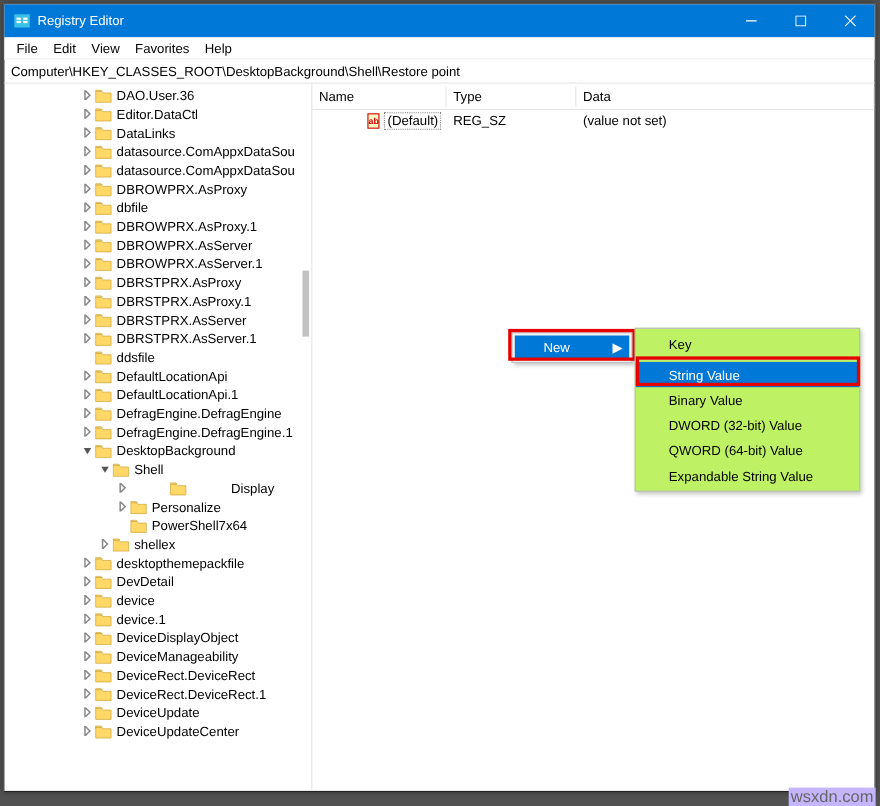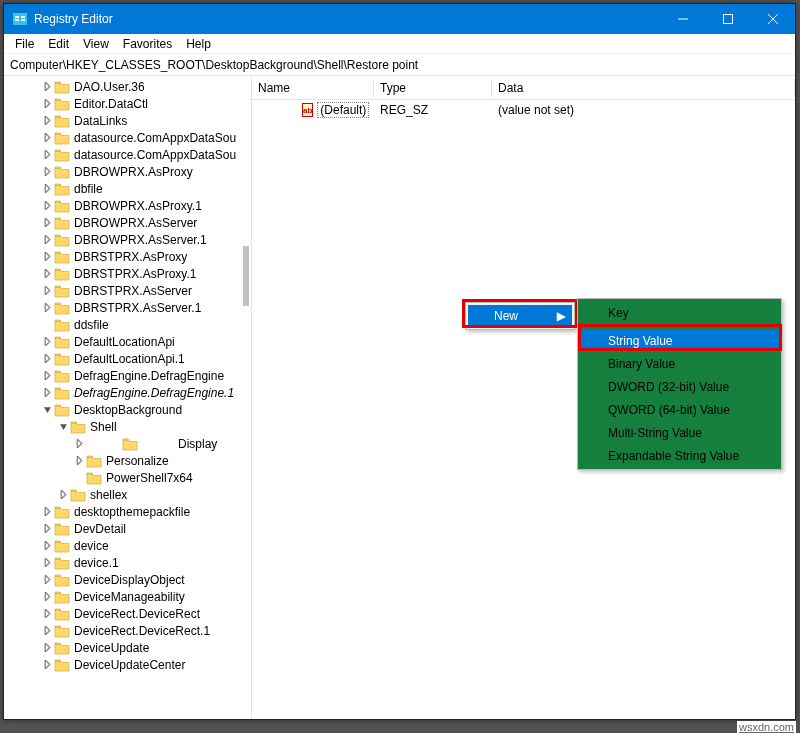--- a/index.html
+++ b/index.html
@@ -6,21 +6,21 @@
   body { width: 800px; height: 733px; background: #525252; position: relative; overflow: hidden; }
   .window { position: absolute; top: 3px; left: 3px; width: 793px; height: 717px; background: #fff; border: 1px solid #222; display: flex; flex-direction: column; box-shadow: 0 0 6px rgba(0,0,0,.4); }
   .titlebar { height: 30px; background: #0078d7; display: flex; align-items: center; color: #fff; font-size: 12px; }
   .titlebar .app-icon { width: 16px; height: 16px; margin: 0 6px 0 8px; }
   .titlebar .title { flex: 1; }
   .titlebar .win-btn { width: 45px; height: 30px; display: flex; align-items: center; justify-content: center; }
   .titlebar .win-btn svg { width: 10px; height: 10px; }
   .menubar { height: 20px; display: flex; align-items: center; font-size: 12px; padding: 0 4px; background: #fff; border-bottom: 1px solid #f0f0f0;}
   .menubar .mi { padding: 2px 7px; }
   .addressbar { height: 22px; font-size: 12px; padding: 2px 6px; border-bottom: 1px solid #e5e5e5; display:flex; align-items:center; }
-  .body { flex: 1; display: flex; overflow: hidden; }
+  .body { flex: 1; display: flex; overflow: hidden; padding-left: 32px; }
   .tree { width: 248px; border-right: 1px solid #e5e5e5; overflow: hidden; font-size: 12px; padding-top: 2px; position: relative; }
   .tree-row { display: flex; align-items: center; height: 17px; white-space: nowrap; }
   .tw { width: 14px; height: 14px; display: inline-flex; align-items:center; justify-content:center; color:#666; flex-shrink:0;}
   .tw svg { width: 9px; height: 9px; }
   .fld { width: 16px; height: 14px; margin-right: 2px; flex-shrink:0;}
   .tree-row .lbl { padding: 0 2px; }
   .tree-row.sel .lbl { border: 1px dotted #888; background: #f0f0f0;}
   .hl-red { border: 2px solid #e60000; display:inline-flex; align-items:center; height:18px; }
   .scroll-hint { position:absolute; right:2px; top:170px; width:6px; height:60px; background:#c1c1c1; border-radius:0;}
   .list { flex: 1; position: relative; font-size: 12px; }
@@ -28,25 +28,25 @@
   .list-header .col { padding: 2px 6px; border-right: 1px solid #e5e5e5; }
   .list-row { display: flex; align-items:center; height: 20px; }
   .list-row .col { padding: 0 6px; display:flex; align-items:center;}
   .val-icon { width: 16px; height: 14px; border:1px solid #c00; display:inline-flex; align-items:center; justify-content:center; font-size:8px; font-weight:bold; color:#c00; background:#fef9c3; margin-right:4px;margin-left:44px;}
   .list-row .lbl-box { border:1px dotted #888; padding:0 2px;}
   
   .submenu1 { position:absolute; left:465px; top:302px; width:110px; background:#f2f2f2; border:1px solid #bcbcbc; box-shadow:2px 2px 4px rgba(0,0,0,.25); padding:2px; }
   .submenu1 .row { height:22px; display:flex; align-items:center; padding:0 18px 0 26px; font-size:12px; position:relative;}
   .submenu1 .row.active { background:#0078d7; color:#fff; }
   .submenu1 .row .arrow { position:absolute; right:6px; }
-  .submenu2 { position:absolute; left:577px; top:298px; width:205px; background:#15803d; border:1px solid #bcbcbc; box-shadow:2px 2px 4px rgba(0,0,0,.25); padding:2px 0;}
+  .submenu2 { position:absolute; left:577px; top:298px; width:205px; background:#bef264; border:1px solid #bcbcbc; box-shadow:2px 2px 4px rgba(0,0,0,.25); padding:2px 0;}
   .submenu2 .row { height:23px; display:flex; align-items:center; padding:0 14px 0 30px; font-size:12px;}
   .submenu2 .row.active { background:#0078d7; color:#fff;}
   .red-box { border:3px solid #e60000; position:absolute; pointer-events:none;}
-  .watermark { position:absolute; right:4px; bottom:0; font-size:11px; color:#666; background:#ffffff; padding:0 2px;text-decoration:underline;}
+  .watermark { position:absolute; right:4px; bottom:0; font-size:15px; color:#666; background:#c4b5fd; padding:0 2px;}
 </style>
 </head>
 <body>
 
 <div class="window">
 
   <div class="titlebar">
     <svg class="app-icon" viewBox="0 0 16 16">
       <rect x="1" y="2" width="14" height="12" fill="#3cc1e6" stroke="#fff" stroke-width="0"></rect>
       <rect x="3" y="5" width="4" height="2" fill="#fff"></rect>
@@ -291,21 +291,21 @@
             <svg viewBox="0 0 8 8">
               <path d="M2 0 L6 4 L2 8 Z" fill="none" stroke="#888" stroke-width="1.2"></path>
             </svg>
           </span>
           <span class="fld"><svg viewBox="0 0 16 14">
               <path d="M1 3 L6 3 L7.5 4.5 L15 4.5 L15 13 L1 13 Z" fill="#ffd868" stroke="#caa02f" stroke-width="0.6"></path>
               <path d="M1 3 L1 2 L6 2 L7 3 Z" fill="#ffe39a" stroke="#caa02f" stroke-width="0.6"></path>
             </svg></span>
           <span class="lbl">DefragEngine.DefragEngine</span>
         </div>
-        <div class="tree-row" style="padding-left: 36px; font-style: italic;">
+        <div class="tree-row" style="padding-left: 36px;">
           <span class="tw">
             <svg viewBox="0 0 8 8">
               <path d="M2 0 L6 4 L2 8 Z" fill="none" stroke="#888" stroke-width="1.2"></path>
             </svg>
           </span>
           <span class="fld"><svg viewBox="0 0 16 14">
               <path d="M1 3 L6 3 L7.5 4.5 L15 4.5 L15 13 L1 13 Z" fill="#ffd868" stroke="#caa02f" stroke-width="0.6"></path>
               <path d="M1 3 L1 2 L6 2 L7 3 Z" fill="#ffe39a" stroke="#caa02f" stroke-width="0.6"></path>
             </svg></span>
           <span class="lbl">DefragEngine.DefragEngine.1</span>
@@ -525,18 +525,17 @@
 </div>
 <div class="red-box" style="left:462px; top:299px; width:116px; height:29px;"></div>
 
 <div class="submenu2" id="submenu2">
     <div class="row">Key</div>
     <div style="height: 1px; background: rgb(208, 208, 208); margin: 2px 4px;"></div>
     <div class="row active">String Value</div>
     <div class="row">Binary Value</div>
     <div class="row">DWORD (32-bit) Value</div>
     <div class="row">QWORD (64-bit) Value</div>
-    <div class="row">Multi-String Value</div>
     <div class="row">Expandable String Value</div>
   </div>
 <div class="red-box" style="left:578px; top:324px; width:204px; height:27px;"></div>
 
 <div class="watermark">wsxdn.com</div>
 
 </body></html>

